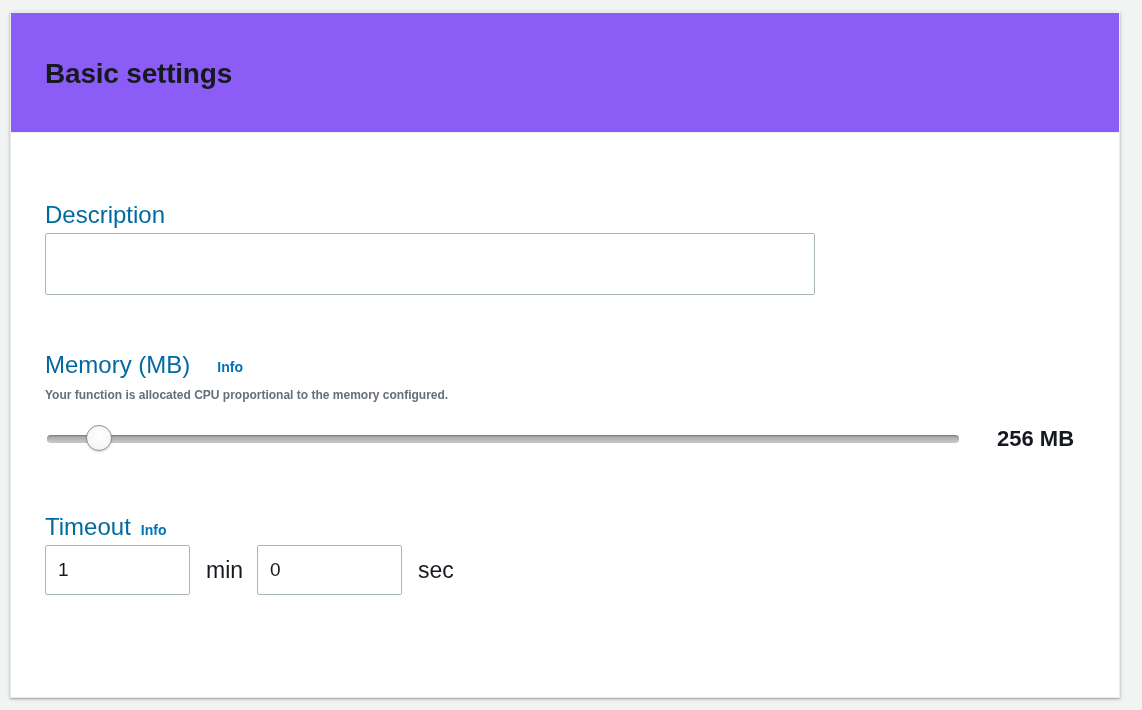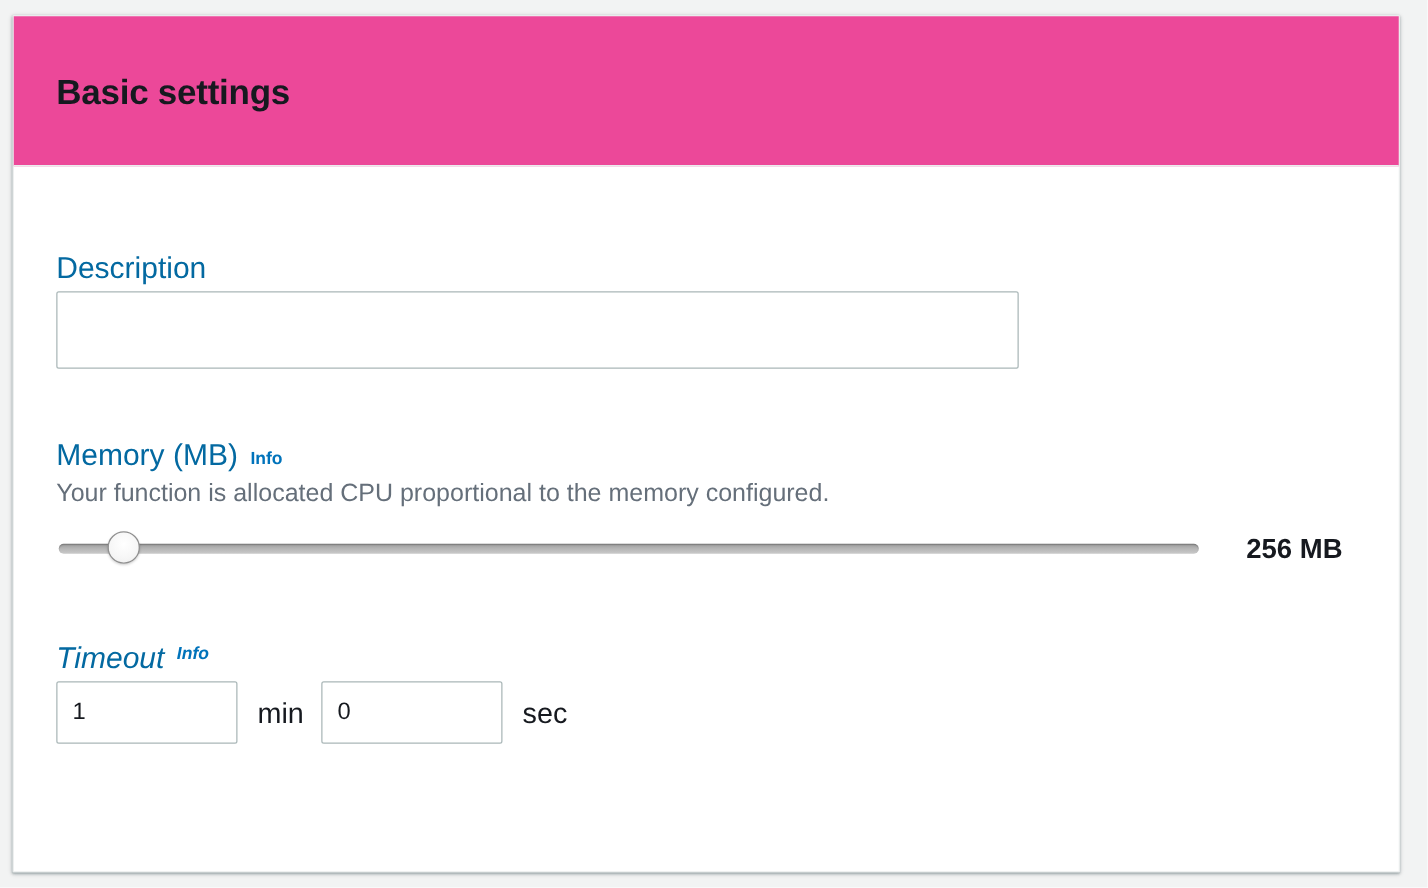--- a/index.html
+++ b/index.html
@@ -24,21 +24,21 @@
     height: 686px;
     background: #ffffff;
     border: 1px solid #eaeded;
     border-radius: 1px;
     box-shadow: 0 1px 2px rgba(0, 28, 36, 0.28), 0 1px 4px rgba(0, 28, 36, 0.16);
     box-sizing: border-box;
   }
 
   .card-header {
     height: 120px;
-    background: #ec4899;
+    background: #8b5cf6;
     border-bottom: 1px solid #eaeded;
     box-sizing: border-box;
     position: relative;
   }
 
   .card-title {
     position: absolute;
     left: 34px;
     top: 44px;
     font-size: 28px;
@@ -65,23 +65,24 @@
     font-weight: bold;
     color: #0073bb;
     margin-left: 10px;
     cursor: pointer;
     text-decoration: none;
     position: relative;
     top: -1px;
   }
 
   .field-hint {
-    font-size: 20px;
+    font-size: 12px;
     color: #656f7a;
     line-height: 23px;
+    font-weight: bold;
   }
 
   .text-input {
     border: 1px solid #aab7b8;
     border-radius: 2px;
     background: #ffffff;
     font-family: "Liberation Sans", sans-serif;
     font-size: 19px;
     color: #16191f;
     box-sizing: border-box;
@@ -104,20 +105,21 @@
     height: 62px;
   }
 
   
   .memory-label-row {
     position: absolute;
     left: 34px;
     top: 220px;
     display: flex;
     align-items: baseline;
+    gap: 17px;
   }
 
   .memory-hint {
     position: absolute;
     left: 34px;
     top: 251px;
   }
 
   .slider-row {
     position: absolute;
@@ -169,22 +171,21 @@
     white-space: nowrap;
     font-weight: bold;
   }
 
   
   .timeout-label-row {
     position: absolute;
     left: 34px;
     top: 382px;
     display: flex;
-    align-items: flex-start;
-    font-style: italic;
+    align-items: flex-end;
   }
 
   .timeout-row {
     position: absolute;
     left: 34px;
     top: 412px;
     display: flex;
     align-items: center;
   }
 

